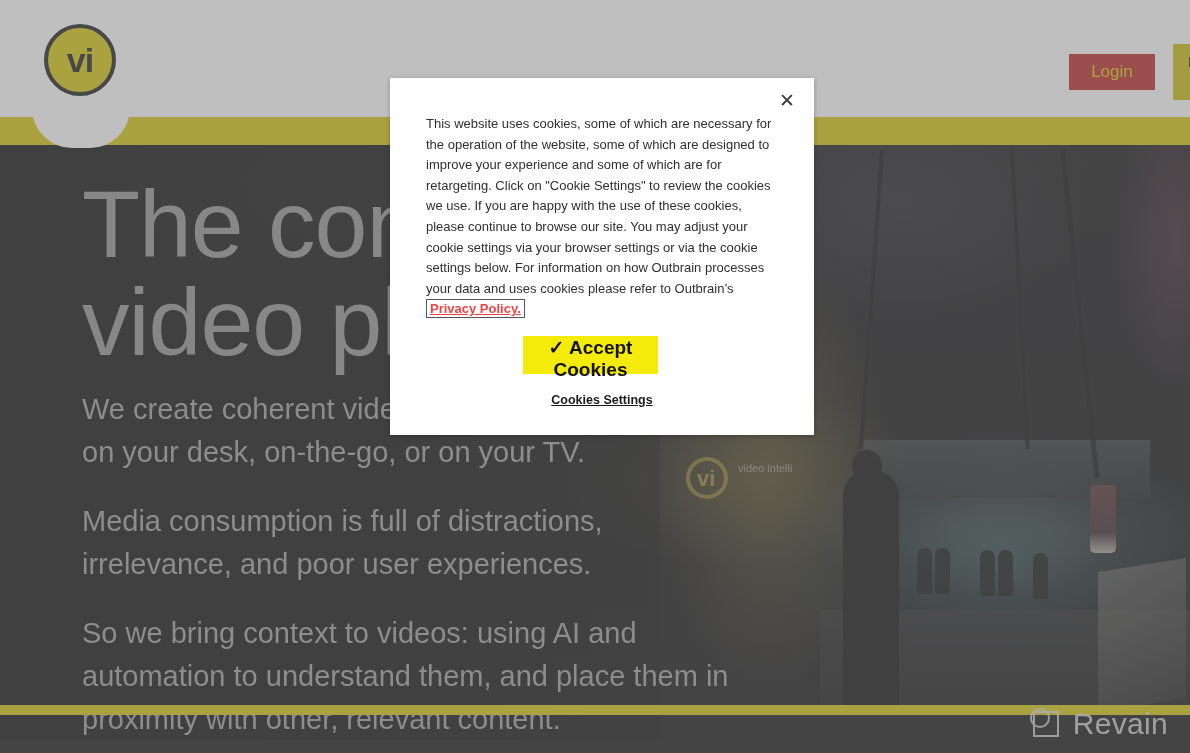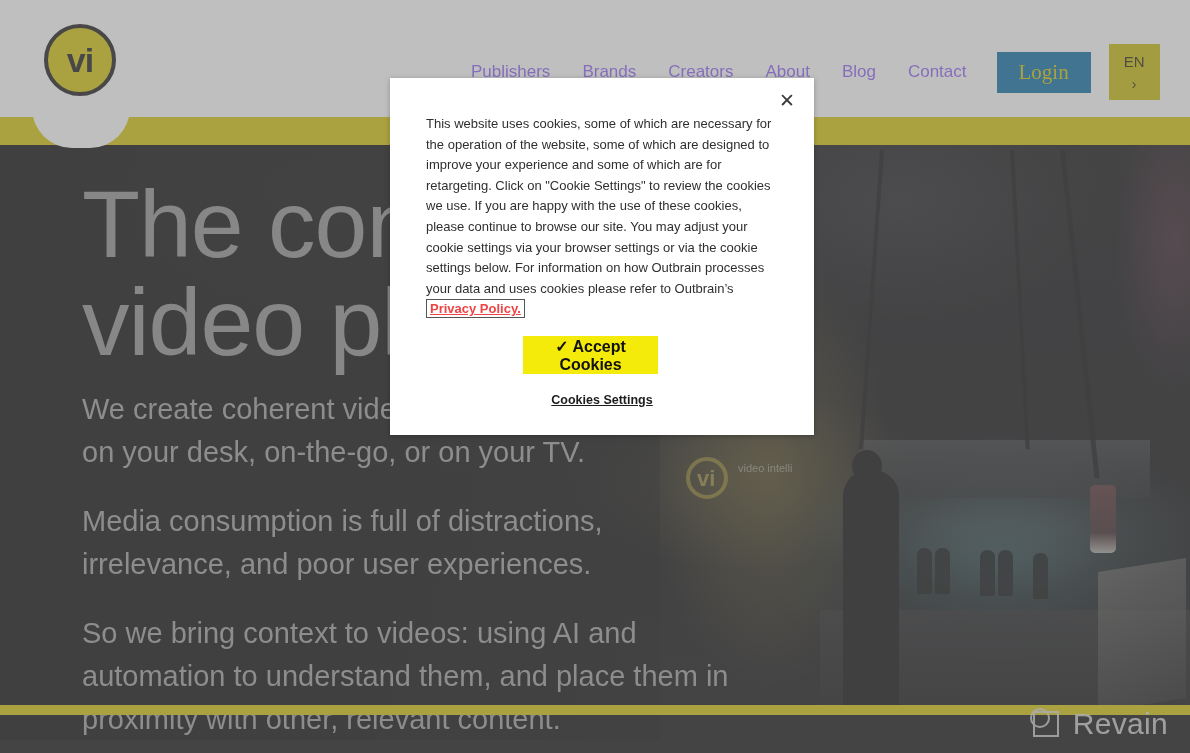--- a/index.html
+++ b/index.html
@@ -179,36 +179,36 @@
   .nav {
     position: absolute;
     left: 455px; top: 44px;
     display: flex;
     align-items: center;
     gap: 0;
     z-index: 7;
   }
   .nav-item {
     font-size: 17px;
-    color: #8b5cf6;
+    color: #ffffff;
     padding: 4px 16px;
     text-decoration: none;
     white-space: nowrap;
     cursor: pointer;
-    font-family: Liberation Sans, sans-serif;
+    font-family: Liberation Mono, monospace;
   }
   .login-btn {
-    background: #0369a1;
+    background: #b91c1c;
     color: #d4c400;
-    font-size: 21px;
+    font-size: 17px;
     padding: 8px 22px;
     margin-left: 14px;
     border: none;
     cursor: pointer;
-    font-family: Liberation Serif, serif;
+    font-family: Liberation Sans, sans-serif;
   }
   .lang-btn {
     background: #c8b900;
     color: #1a1a00;
     font-size: 15px;
     padding: 9px 15px;
     margin-left: 18px;
     border: none;
     cursor: pointer;
     display: flex;
@@ -354,21 +354,21 @@
     white-space: nowrap;
     font-family: "Liberation Sans", sans-serif;
   }
   .accept-btn {
     position: absolute;
     left: 133px; top: 258px;
     width: 135px; height: 38px;
     background: #f4eb0a;
     border: none;
     color: #111;
-    font-size: 16px;
+    font-size: 19px;
     font-weight: 700;
     cursor: pointer;
     font-family: "Liberation Sans", sans-serif;
   }
   .settings-link {
     position: absolute;
     left: 0; top: 315px;
     width: 424px;
     text-align: center;
     font-size: 12.5px;

